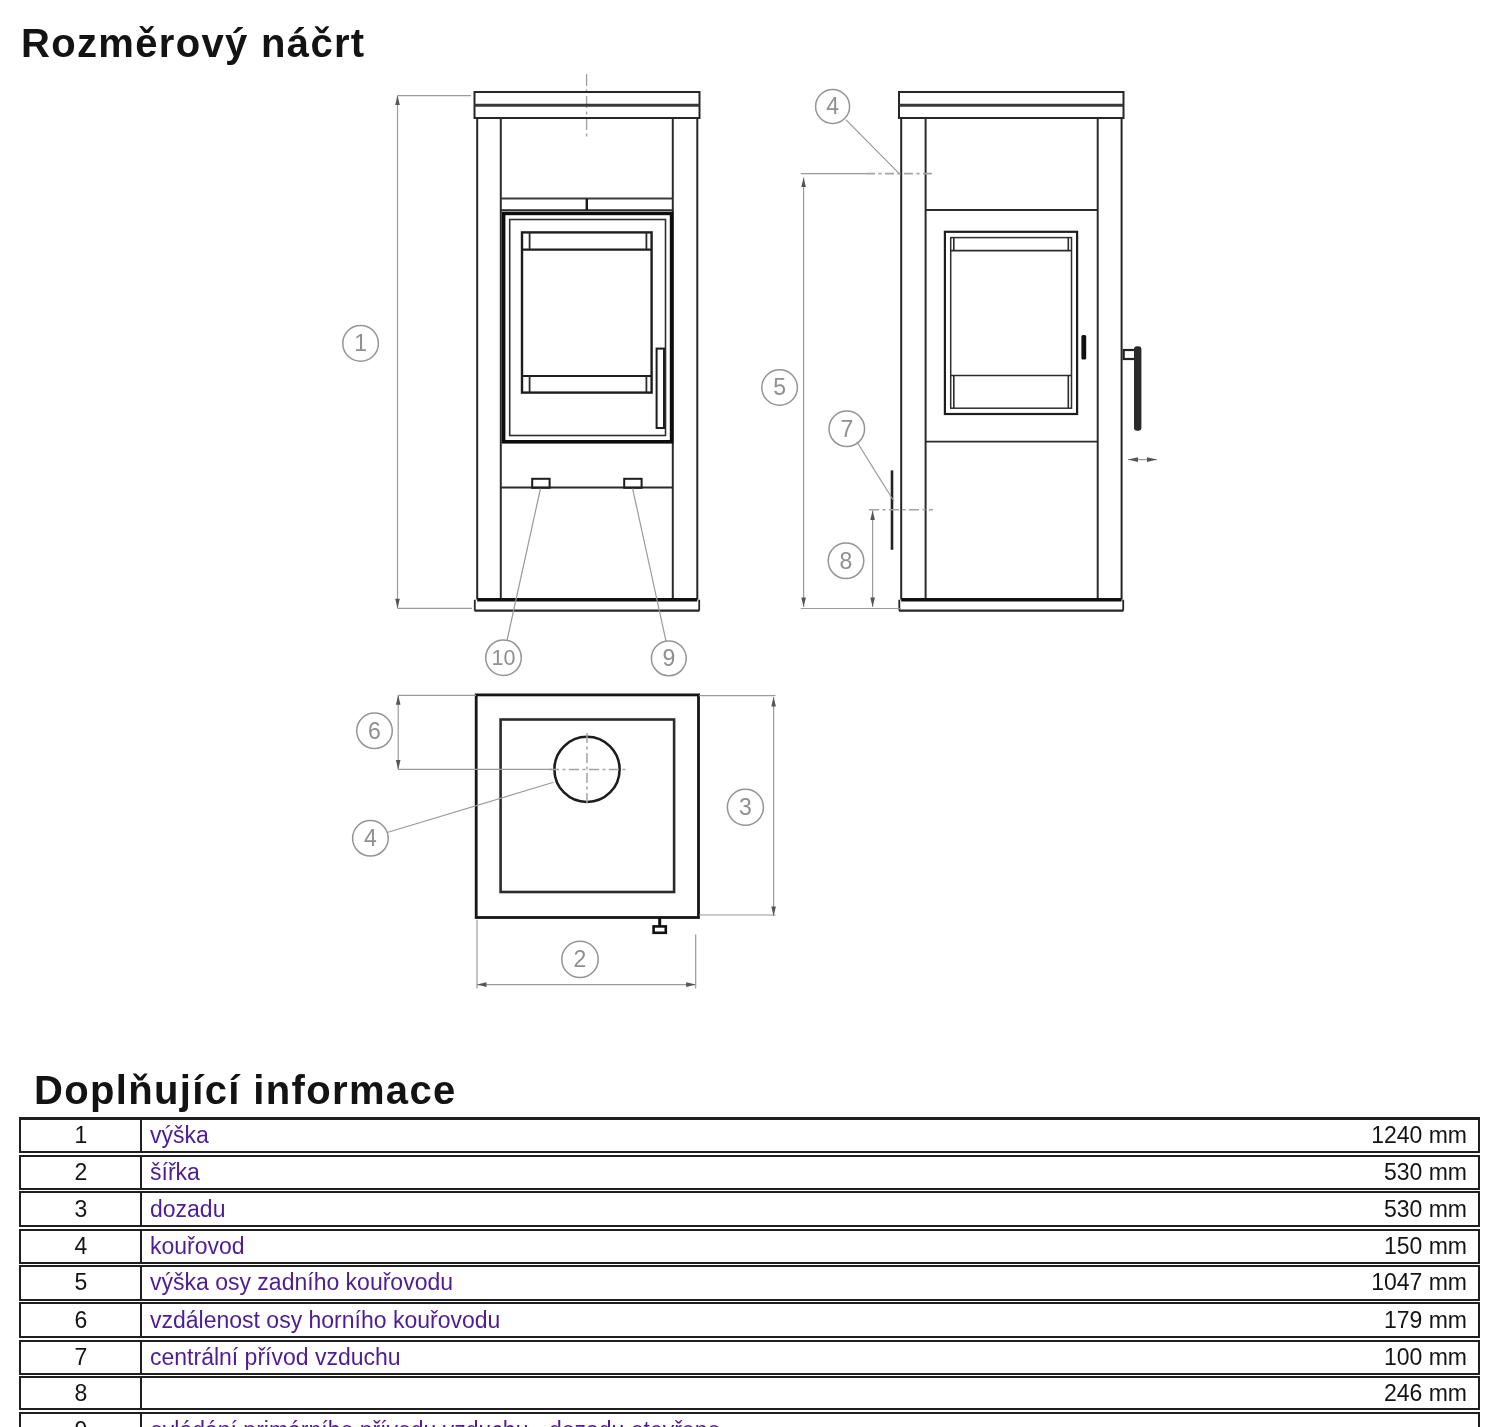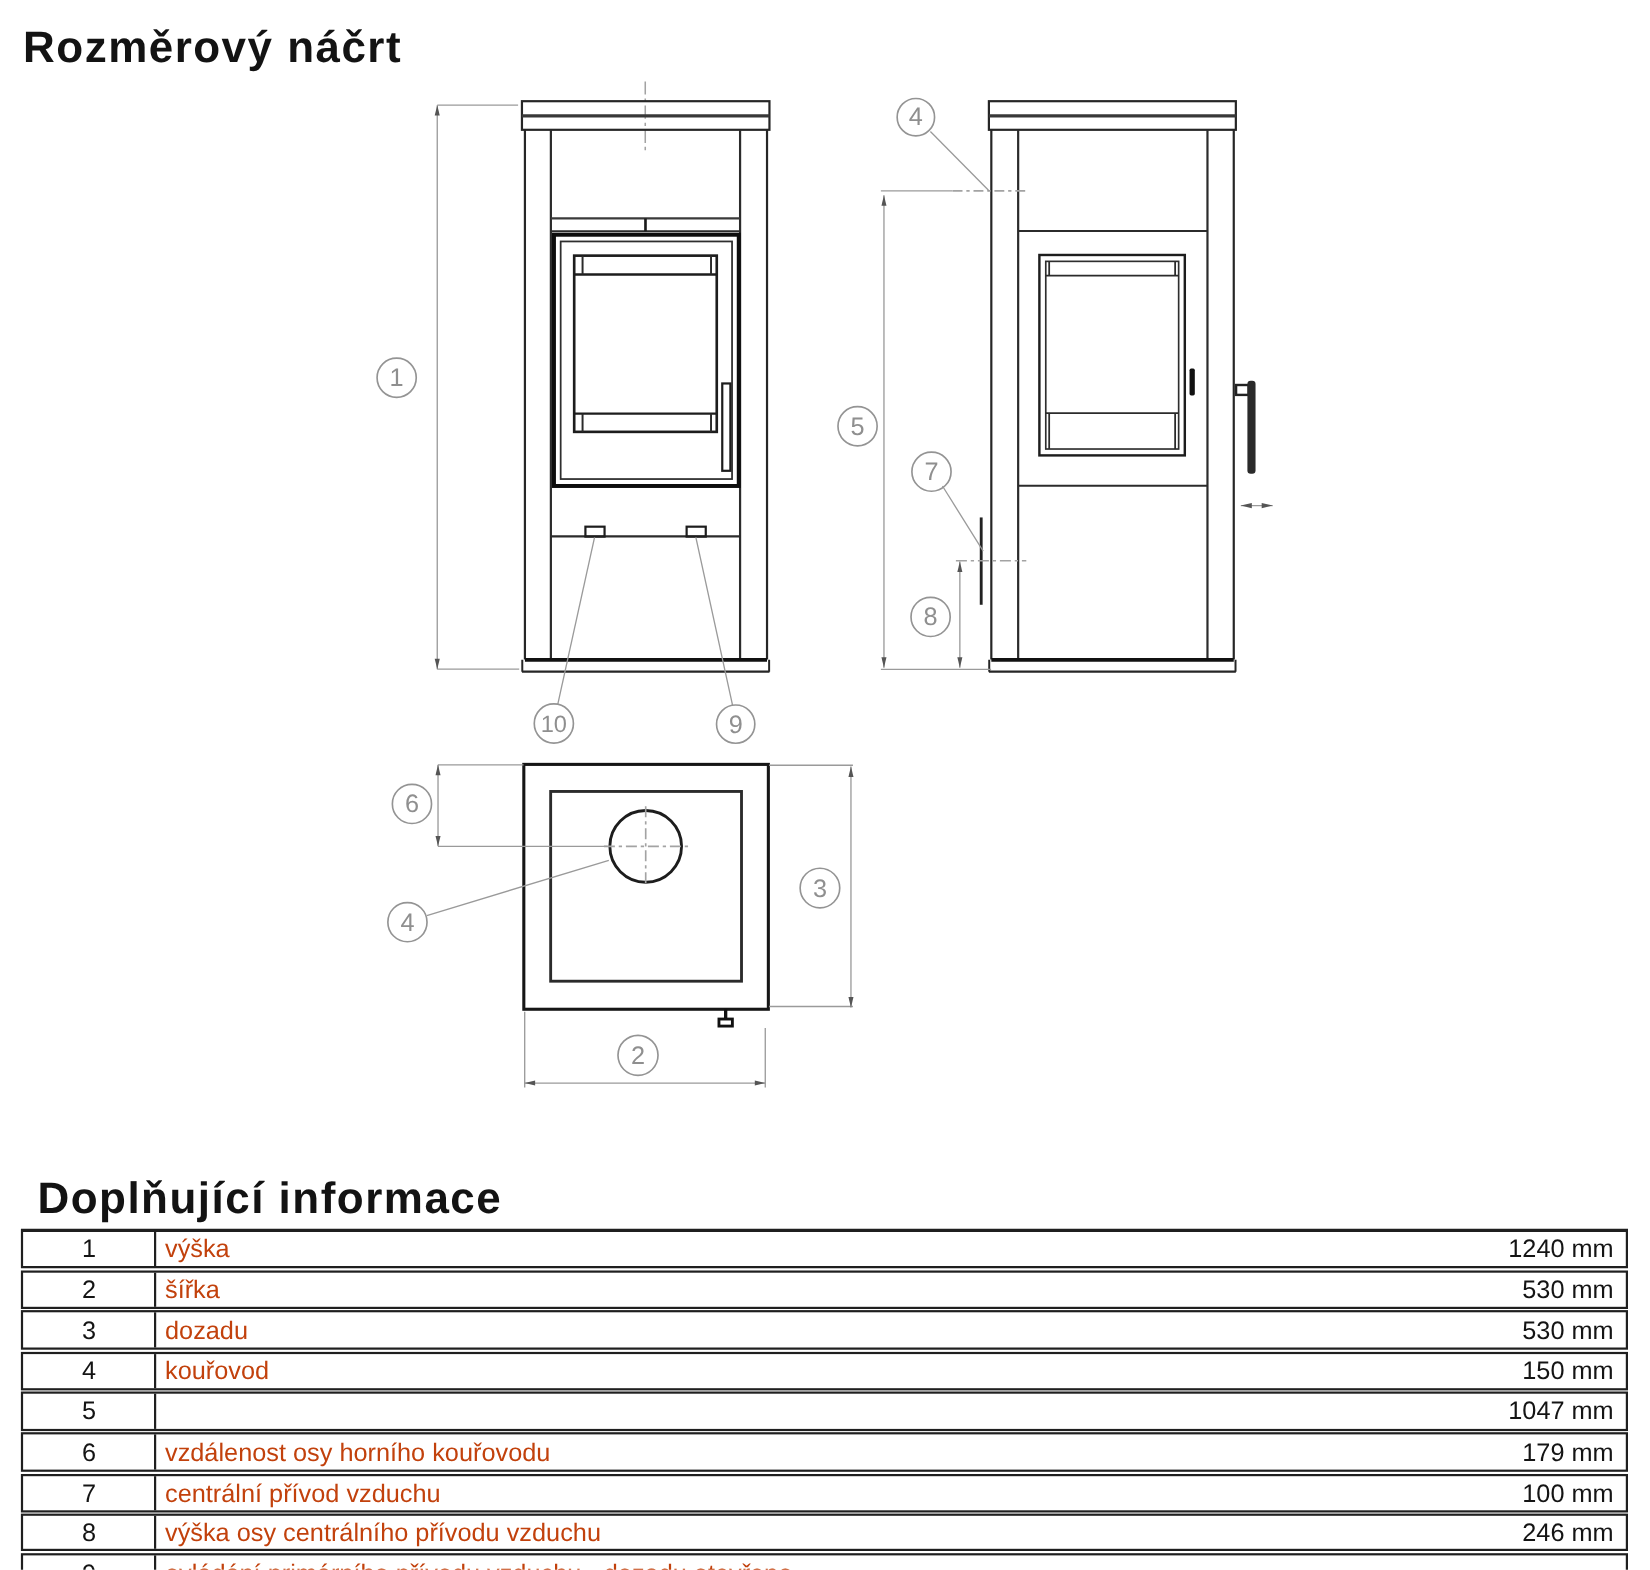--- a/index.html
+++ b/index.html
@@ -1,21 +1,21 @@
 <!DOCTYPE html>
 <html><head>
 <meta charset="utf-8">
 <style>
   html,body{margin:0;padding:0;background:#fff;}
   body{width:1500px;height:1427px;position:relative;overflow:hidden;font-family:"Liberation Sans",sans-serif;}
   .ttl{position:absolute;font-weight:bold;color:#131313;white-space:nowrap;}
   .tr{position:absolute;left:19px;width:1461px;box-sizing:border-box;border:2px solid #1f1f1f;background:#fff;}
   .num{position:absolute;left:0;top:0;width:120px;height:100%;text-align:center;color:#141414;}
   .sep{position:absolute;left:119px;top:0;width:2px;height:100%;background:#1f1f1f;}
-  .lbl{position:absolute;left:129px;top:0;color:#c2410c;white-space:nowrap;}
+  .lbl{position:absolute;left:129px;top:0;color:#4c1d95;white-space:nowrap;}
   .val{position:absolute;right:11px;top:0;color:#141414;white-space:nowrap;margin-left:28px;}
   .tr div{font-size:23px;}
 </style>
 </head>
 <body>
 
 <div class="ttl" style="left:21px;top:21px;font-size:40px;letter-spacing:1.33px;">Rozměrový náčrt</div>
 
 <svg width="1500" height="1060" viewBox="0 0 1500 1060" style="position:absolute;left:0;top:0;filter:blur(0.4px);">
 <g fill="none" stroke-linecap="butt">
@@ -246,41 +246,41 @@
 <div class="tr" style="top:1228.5px;height:35px;line-height:31px;">
     <div class="num">4</div>
     <div class="sep"></div>
     <div class="lbl">kouřovod</div>
     <div class="val">150 mm</div>
   </div>
 
 <div class="tr" style="top:1265px;height:35.5px;line-height:31.5px;">
     <div class="num">5</div>
     <div class="sep"></div>
+    <div class="lbl">výška osy zadního kouřovodu</div>
     <div class="val">1047 mm</div>
   </div>
 
 <div class="tr" style="top:1302px;height:36px;line-height:32px;">
     <div class="num">6</div>
     <div class="sep"></div>
     <div class="lbl">vzdálenost osy horního kouřovodu</div>
     <div class="val">179 mm</div>
   </div>
 
 <div class="tr" style="top:1339.5px;height:35px;line-height:31px;">
     <div class="num">7</div>
     <div class="sep"></div>
     <div class="lbl">centrální přívod vzduchu</div>
     <div class="val">100 mm</div>
   </div>
 
 <div class="tr" style="top:1376px;height:34px;line-height:30px;">
     <div class="num">8</div>
     <div class="sep"></div>
-    <div class="lbl">výška osy centrálního přívodu vzduchu</div>
     <div class="val">246 mm</div>
   </div>
 
 <div class="tr" style="top:1411.5px;height:36px;line-height:32px;">
     <div class="num">9</div>
     <div class="sep"></div>
     <div class="lbl">ovládání primárního přívodu vzduchu - dozadu otevřeno</div>
     <div class="val"></div>
   </div>
 

